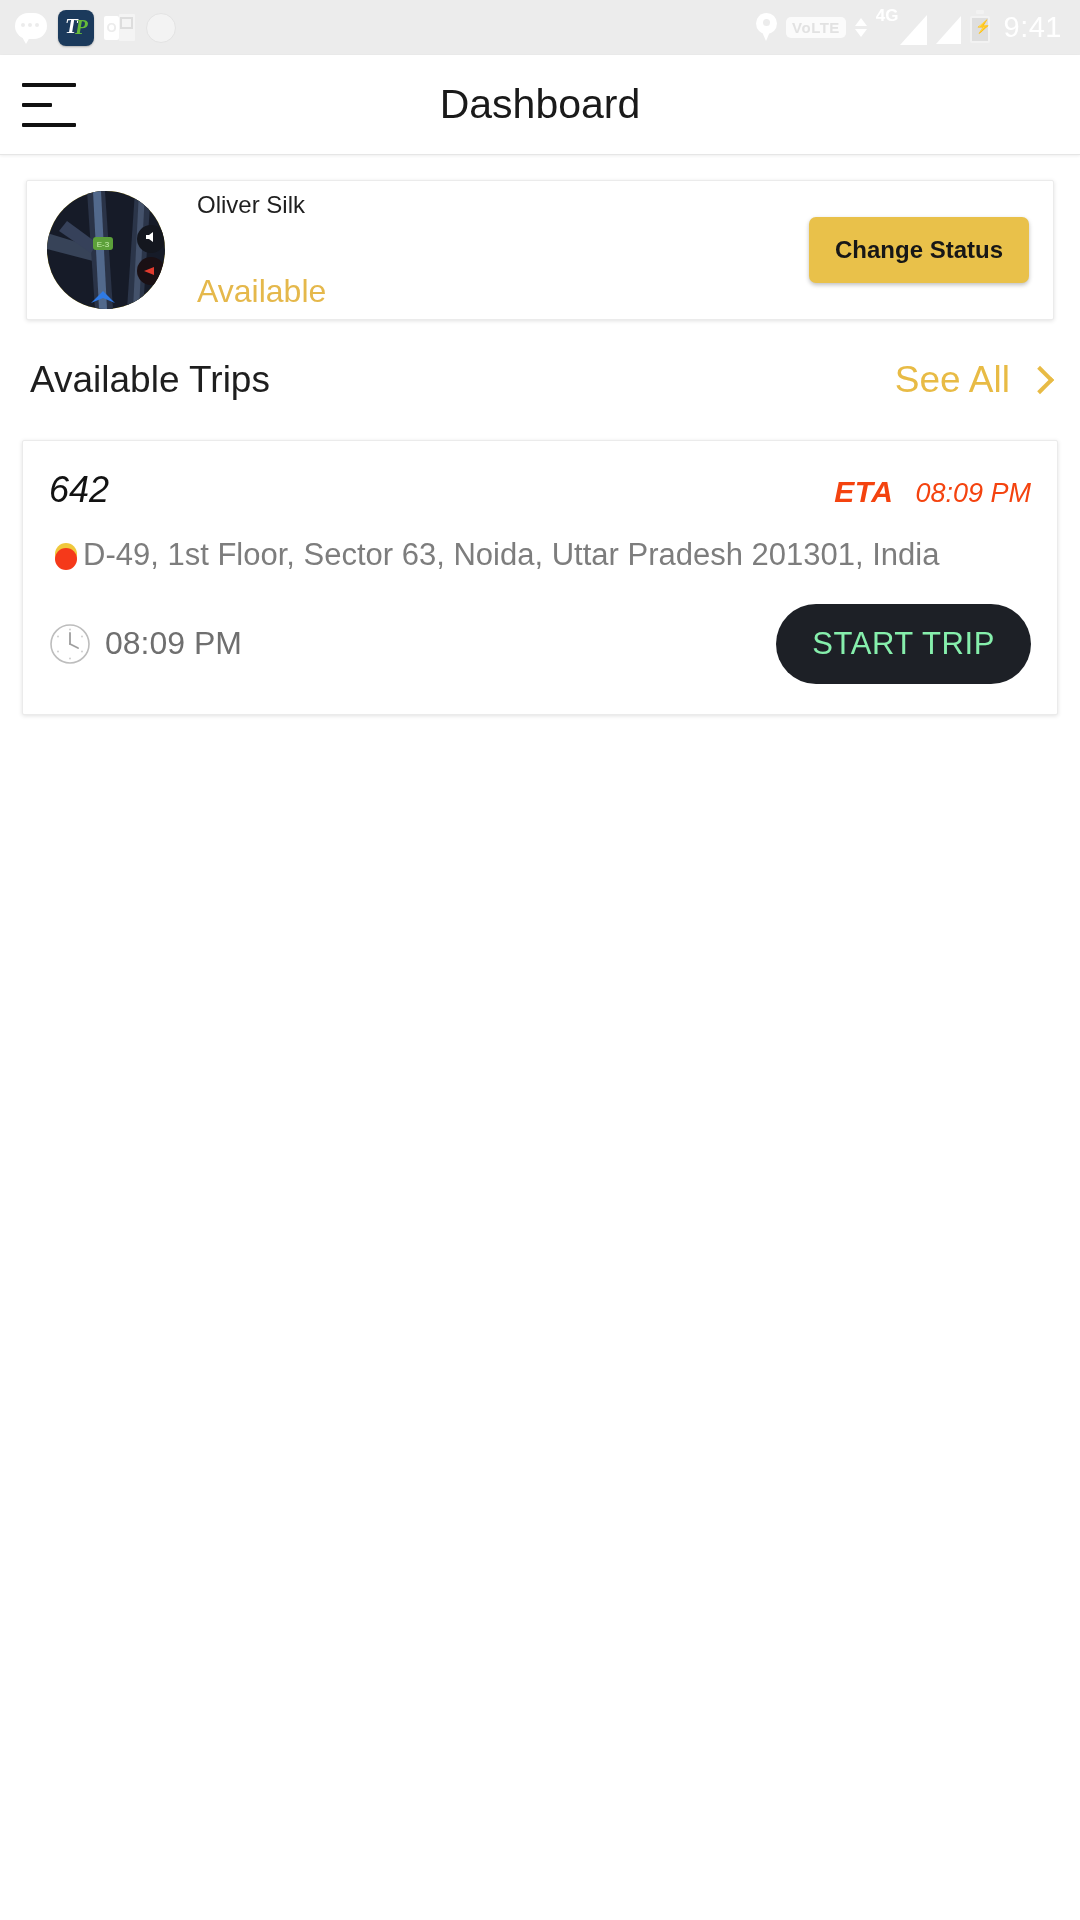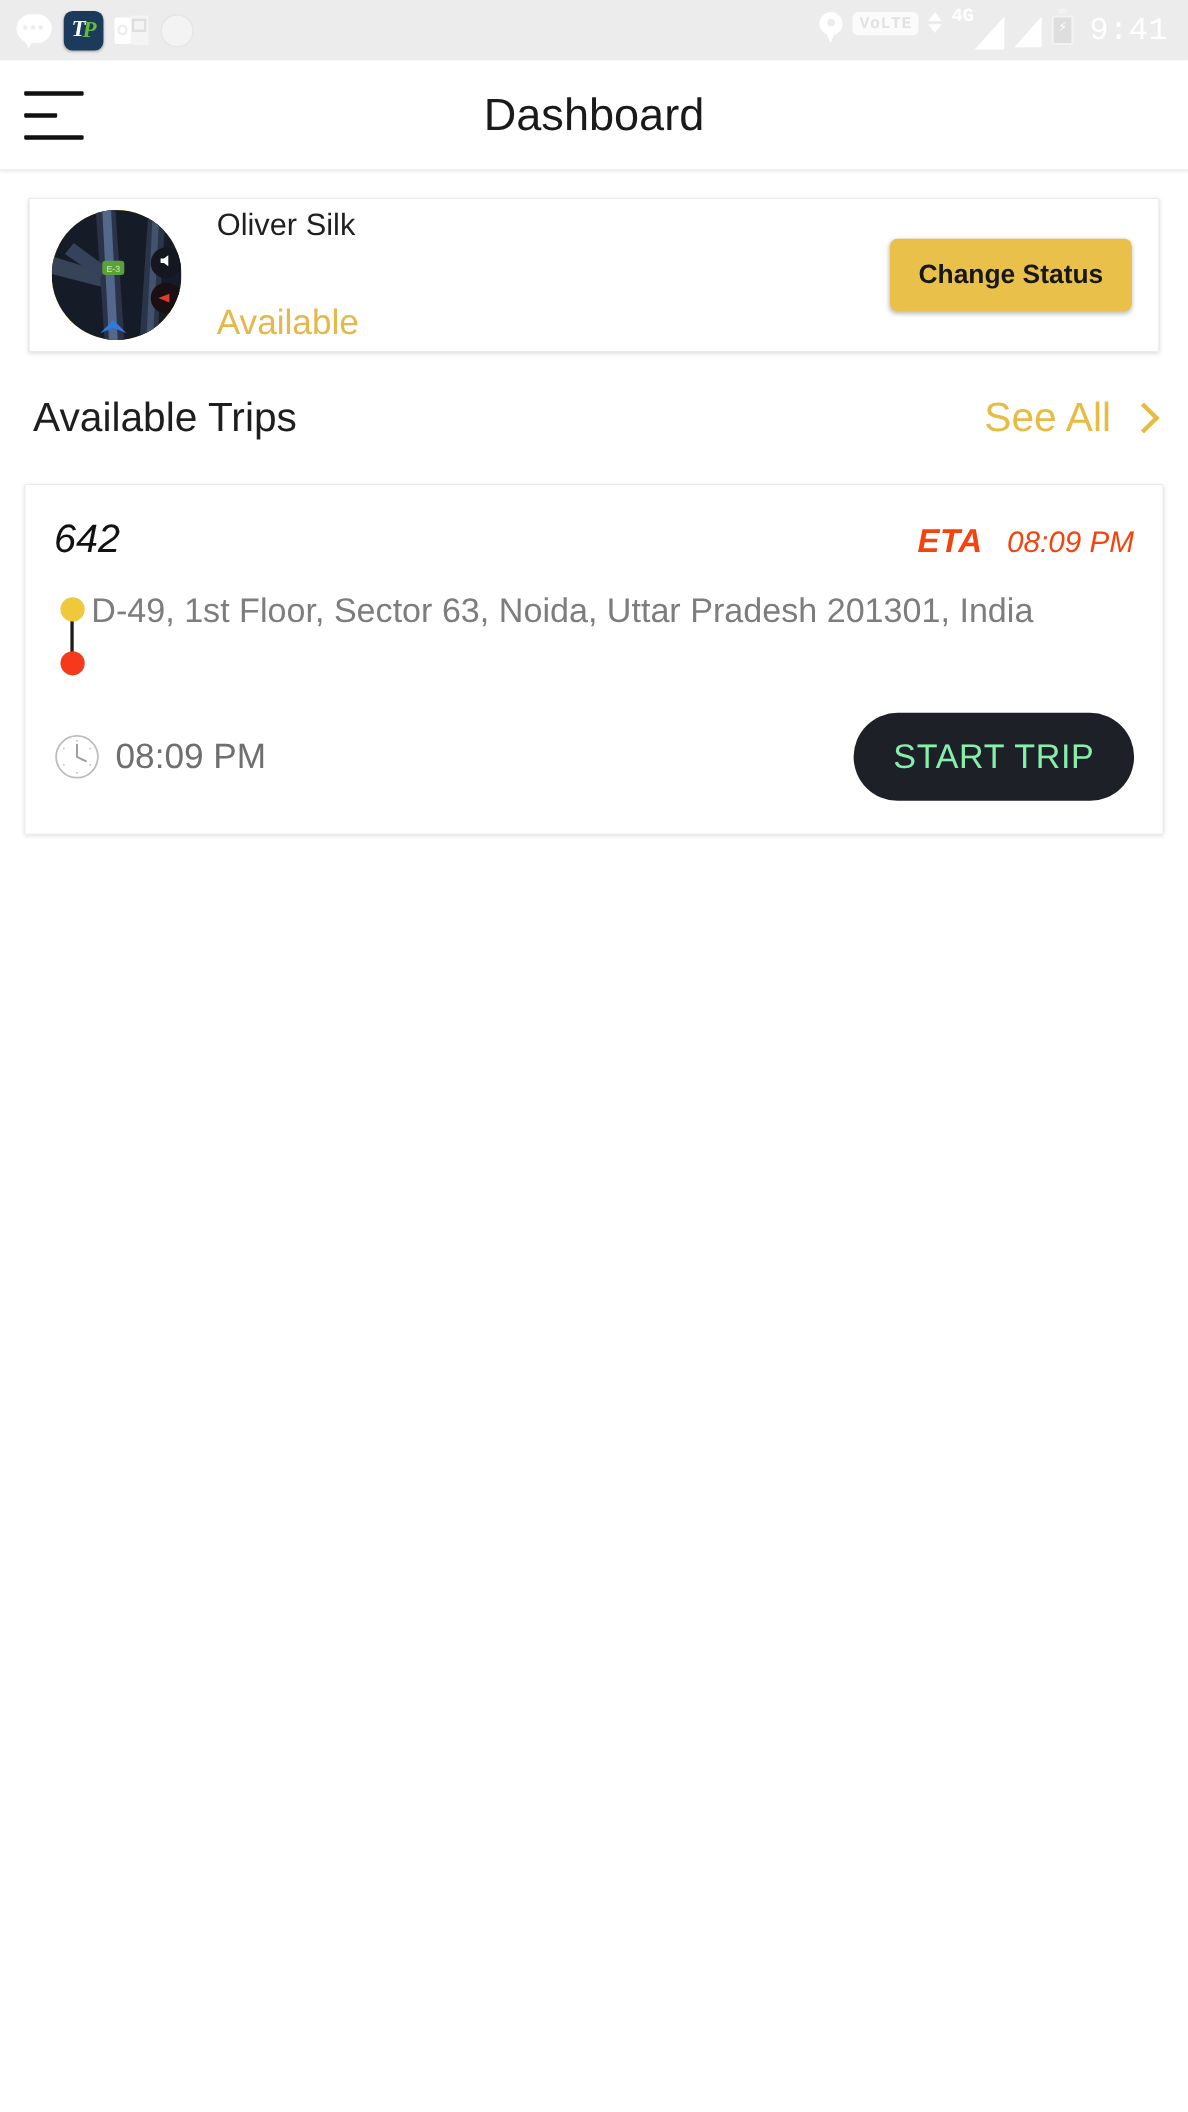--- a/index.html
+++ b/index.html
@@ -13,21 +13,21 @@
 
   
   .statusbar{
     height:55px; width:100%;
     background:#ececec;
     display:flex; align-items:center;
     padding:0 18px 0 14px;
     position:relative;
   }
   .sb-left{ display:flex; align-items:center; gap:10px; }
-  .sb-right{ display:flex; align-items:flex-start; gap:9px; margin-left:auto;font-family:Liberation Mono, monospace; }
+  .sb-right{ display:flex; align-items:center; gap:9px; margin-left:auto; }
 
   .ic-chat{ width:34px; height:34px; position:relative; }
   .ic-chat .bub{
     width:32px; height:26px; background:#fff; border-radius:13px;
     position:absolute; top:2px; left:1px;
   }
   .ic-chat .tail{
     position:absolute; left:7px; top:24px;
     width:0;height:0;border-left:5px solid transparent;
     border-right:5px solid transparent;border-top:9px solid #fff;
@@ -155,21 +155,21 @@
     padding:0 24px 0 20px;
   }
 
   .avatar{
     width:118px;height:118px;border-radius:50%;
     overflow:hidden; flex:none; position:relative;
     background:#fde047;
   }
 
   .profile-text{ margin-left:32px; display:flex; flex-direction:column; gap:6px; }
-  .profile-name{ font-size:28px; color:#1f1f1f; }
+  .profile-name{ font-size:24px; color:#1f1f1f; }
   .profile-status{ font-size:32px; color:#e5b84b;margin-top:48px; }
 
   .btn-change-status{
     margin-left:auto;
     background:#e9c14a;
     color:#171717;
     font-size:24px; font-weight:bold;
     border:none; border-radius:7px;
     padding:19px 26px;
     box-shadow:0 2px 4px rgba(0,0,0,.25);
@@ -217,21 +217,21 @@
   .dot{
     position:absolute; left:6px; width:22px;height:22px;border-radius:50%;
   }
   .dot.start{ top:6px; background:#f0c83c; }
   .dot.end{ bottom:4px; background:#f5391a; }
 
   .addresses{ flex:1; display:flex; flex-direction:column; }
   .addr{
     font-size:31px; color:#7d7d7d; line-height:1.18;
   }
-  .addr.pickup{ margin-bottom:44px; }
+  .addr.pickup{ }
 
   .trip-bottom{
     margin-top:30px;
     display:flex; align-items:center;
   }
   .meta{ display:flex; align-items:center; gap:14px; }
   .meta + .meta{ margin-left:78px; }
   .meta-text{ font-size:32px; color:#6f6f6f; }
 
   .clock-icon{ width:42px;height:42px; flex:none; }

